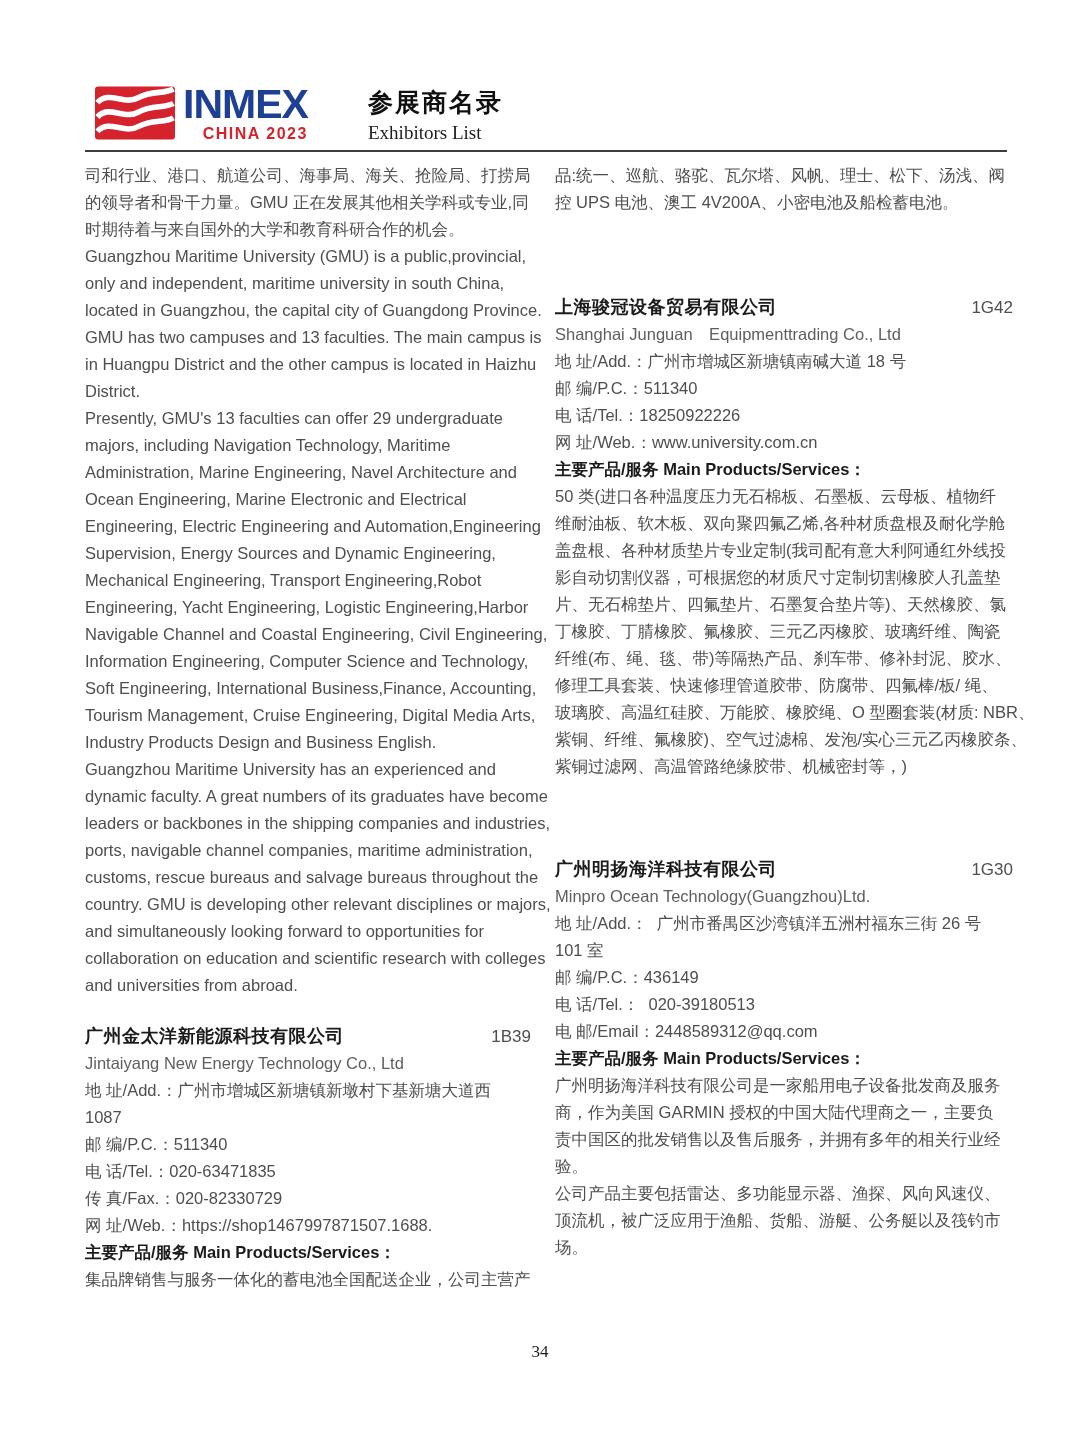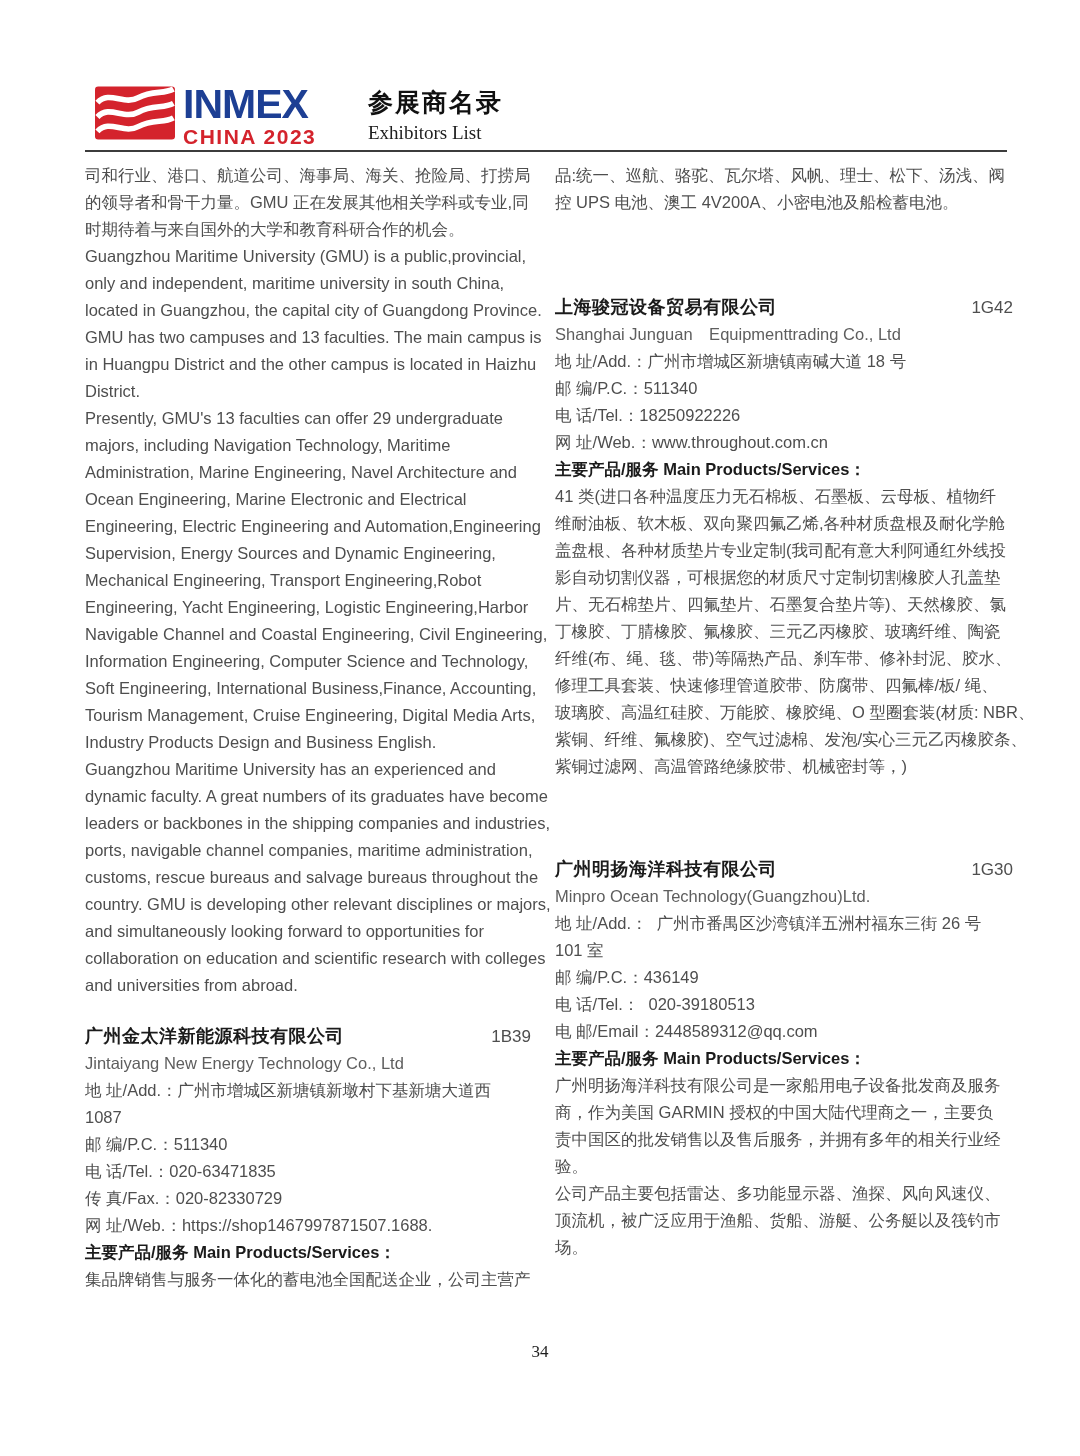--- a/index.html
+++ b/index.html
@@ -14,21 +14,21 @@
     font-family:"Liberation Sans", sans-serif;
     -webkit-font-smoothing:antialiased;
   }
   .page{position:absolute;inset:0;overflow:hidden;}
 
   
   .logo{position:absolute;left:95px;top:84px;display:flex;align-items:flex-start;}
   .logo-mark{width:80px;height:58px;display:block;}
   .logo-text{margin-left:8px;display:flex;flex-direction:column;}
   .brand{color:var(--blue);font-size:41px;font-weight:800;line-height:40px;letter-spacing:-1px;}
-  .brand-sub{color:var(--red);font-size:21px;font-weight:800;letter-spacing:1.5px;margin-top:1px;}
+  .brand-sub{color:var(--red);font-size:16px;font-weight:800;letter-spacing:1.5px;margin-top:1px;text-align:right;}
   .doc-title{position:absolute;left:368px;top:86px;}
   .title-cn{font-size:25px;font-weight:700;color:#101010;letter-spacing:2px;}
   .title-en{font-family:"Liberation Serif", serif;font-size:19px;color:#1e1e1e;margin-top:3px;}
   .rule{position:absolute;left:85px;top:150px;width:922px;height:2px;background:#3c3c3c;}
 
   
   .col{position:absolute;top:162px;font-size:16.5px;line-height:27px;color:var(--body);}
   .col-left{left:85px;width:446px;}
   .col-right{left:555px;width:458px;}
   .line{white-space:pre;}
@@ -139,25 +139,25 @@
     <article class="company gap-junguan">
       <div class="c-head">
         <span class="c-name">上海骏冠设备贸易有限公司</span>
         <span class="c-booth">1G42</span>
       </div>
       <div class="line c-en">Shanghai Junguan　Equipmenttrading Co., Ltd</div>
       <div class="lines">
           <div class="line">地 址/Add.：广州市增城区新塘镇南碱大道 18 号</div>
           <div class="line">邮 编/P.C.：511340</div>
           <div class="line">电 话/Tel.：18250922226</div>
-          <div class="line">网 址/Web.：www.throughout.com.cn</div>
+          <div class="line">网 址/Web.：www.university.com.cn</div>
         </div>
       <div class="line bold-line">主要产品/服务 Main Products/Services：</div>
       <div class="lines">
-          <div class="line">41 类(进口各种温度压力无石棉板、石墨板、云母板、植物纤</div>
+          <div class="line">50 类(进口各种温度压力无石棉板、石墨板、云母板、植物纤</div>
           <div class="line">维耐油板、软木板、双向聚四氟乙烯,各种材质盘根及耐化学舱</div>
           <div class="line">盖盘根、各种材质垫片专业定制(我司配有意大利阿通红外线投</div>
           <div class="line">影自动切割仪器，可根据您的材质尺寸定制切割橡胶人孔盖垫</div>
           <div class="line">片、无石棉垫片、四氟垫片、石墨复合垫片等)、天然橡胶、氯</div>
           <div class="line">丁橡胶、丁腈橡胶、氟橡胶、三元乙丙橡胶、玻璃纤维、陶瓷</div>
           <div class="line">纤维(布、绳、毯、带)等隔热产品、刹车带、修补封泥、胶水、</div>
           <div class="line">修理工具套装、快速修理管道胶带、防腐带、四氟棒/板/ 绳、</div>
           <div class="line">玻璃胶、高温红硅胶、万能胶、橡胶绳、O 型圈套装(材质: NBR、</div>
           <div class="line">紫铜、纤维、氟橡胶)、空气过滤棉、发泡/实心三元乙丙橡胶条、</div>
           <div class="line">紫铜过滤网、高温管路绝缘胶带、机械密封等，)</div>

